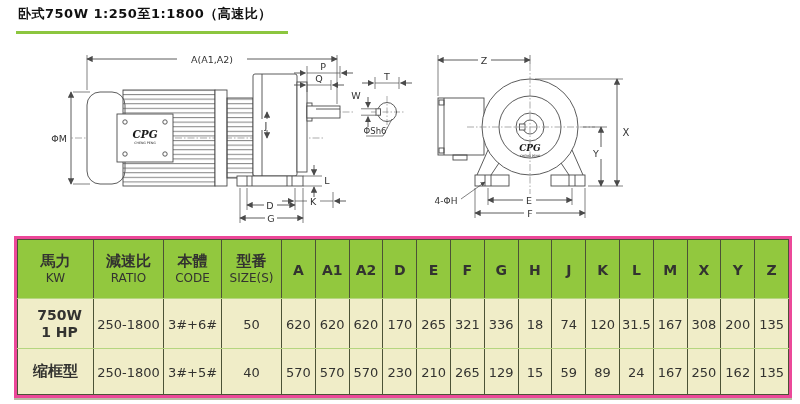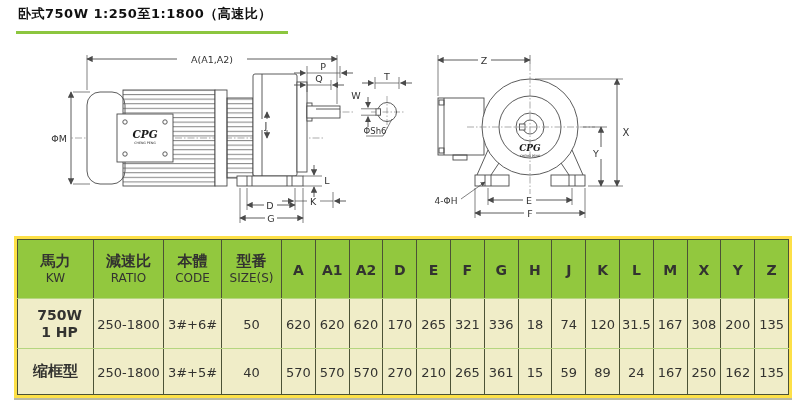--- a/index.html
+++ b/index.html
@@ -14,21 +14,21 @@
     font-family:"DejaVu Sans","Liberation Sans",sans-serif;
   }
   .title-underline{
     position:absolute;left:16px;top:31px;width:272px;height:3px;background:#8cc63f;
   }
   .drawing{position:absolute;left:35px;top:48px;width:620px;height:188px;}
   .drawing svg{display:block;}
 
   .spec-table-wrap{
     position:absolute;left:14px;top:236px;width:778px;height:162px;
-    background:#fde047;box-sizing:border-box;padding:3px;
+    background:#ec4899;box-sizing:border-box;padding:3px;
     box-shadow:0 2px 0 #b9b9a3;
   }
   table.spec{
     width:100%;height:100%;border-collapse:collapse;table-layout:fixed;
   }
   table.spec th, table.spec td{
     border:1px solid #4c5236;text-align:center;vertical-align:middle;
     padding:0;color:#333330;overflow:hidden;
   }
   table.spec thead th{background:#92c83e;height:58px;border-bottom-color:#b5d67f;}
@@ -329,24 +329,24 @@
       <tr class="row-2">
         <td>
             <div class="cell-zh">缩框型</div>
           </td>
         <td><span class="cell-main">250-1800</span></td>
         <td><span class="cell-main">3#+5#</span></td>
         <td><span class="cell-main">40</span></td>
         <td><span class="cell-main">570</span></td>
         <td><span class="cell-main">570</span></td>
         <td><span class="cell-main">570</span></td>
-        <td><span class="cell-main">270</span></td>
+        <td><span class="cell-main">230</span></td>
         <td><span class="cell-main">210</span></td>
         <td><span class="cell-main">265</span></td>
-        <td><span class="cell-main">361</span></td>
+        <td><span class="cell-main">129</span></td>
         <td><span class="cell-main">15</span></td>
         <td><span class="cell-main">59</span></td>
         <td><span class="cell-main">89</span></td>
         <td><span class="cell-main">24</span></td>
         <td><span class="cell-main">167</span></td>
         <td><span class="cell-main">250</span></td>
         <td><span class="cell-main">162</span></td>
         <td><span class="cell-main">135</span></td>
       </tr>
     </tbody>

